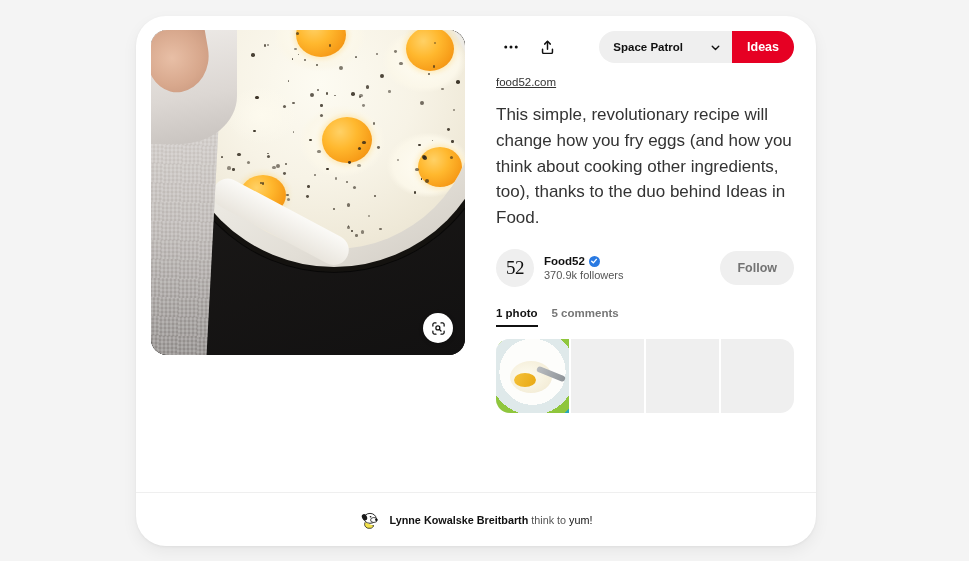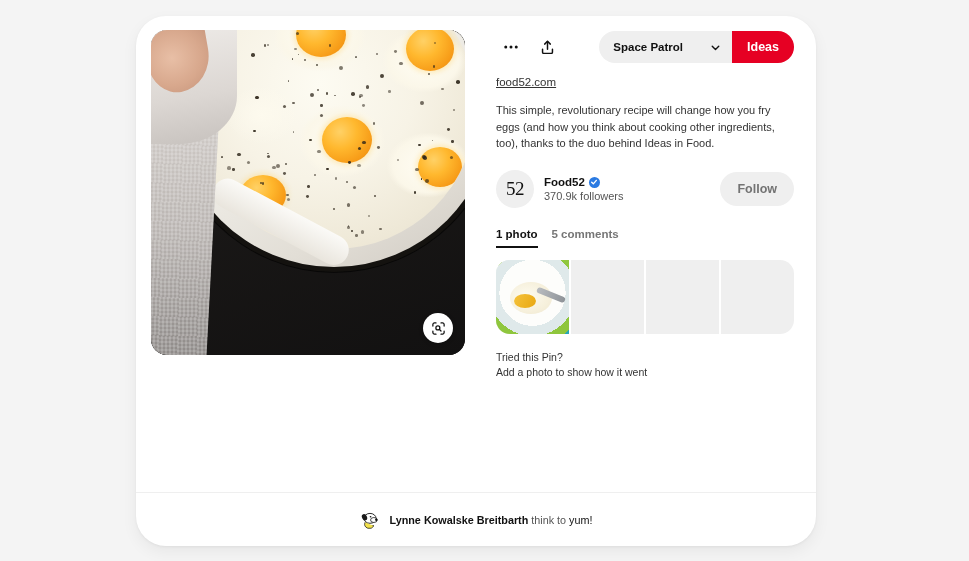--- a/index.html
+++ b/index.html
@@ -167,21 +167,21 @@
   }
 
   .pin-title {
     margin-top: 14px;
     font-size: 27px; line-height: 1.18;
     font-weight: 700; letter-spacing: -0.4px; color: #111;
   }
 
   .pin-desc {
     margin-top: 12px;
-    font-size: 11px; line-height: 1.52; color: #333;
+    font-size: 17px; line-height: 1.52; color: #333;
   }
 
   .creator-row {
     margin-top: 18px; display: flex; align-items: center;
   }
   .avatar {
     width: 38px; height: 38px; border-radius: 50%;
     background: #efefef; color: #111;
     display: flex; align-items: center; justify-content: center;
     font-family: "Liberation Serif", serif;
@@ -481,24 +481,20 @@
             <div class="yolkbit"></div>
             <div class="fork"></div>
           </div>
         </div>
         <div class="photo-tile"></div>
         <div class="photo-tile"></div>
         <div class="photo-tile"></div>
       </div>
 
       <div class="tried-row">
-        <div class="tried-text">
-          <div>Tried this Pin?</div>
-          <div>Add a photo to show how it went</div>
-        </div>
       </div>
 
     </div>
 
     <div class="saved-bar">
       <div class="saver-avatar">
         <svg width="22" height="22" viewBox="0 0 40 40">
           <ellipse cx="20" cy="17" rx="11" ry="9" fill="#ffffff" stroke="#111" stroke-width="1.6"></ellipse>
           <ellipse cx="10" cy="15" rx="4.5" ry="6" fill="#1a1a1a" transform="rotate(-25 10 15)"></ellipse>
           <ellipse cx="27" cy="20" rx="6" ry="4.5" fill="#ffffff" stroke="#111" stroke-width="1.4"></ellipse>

